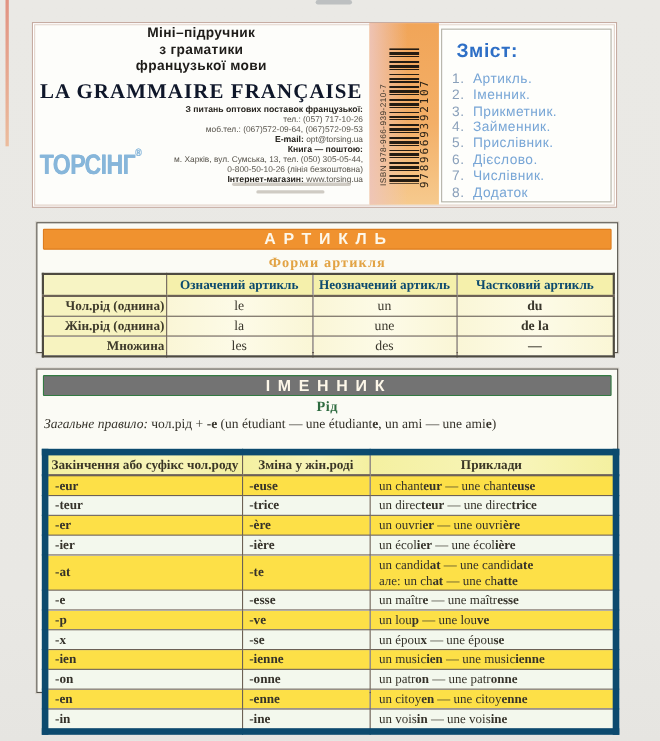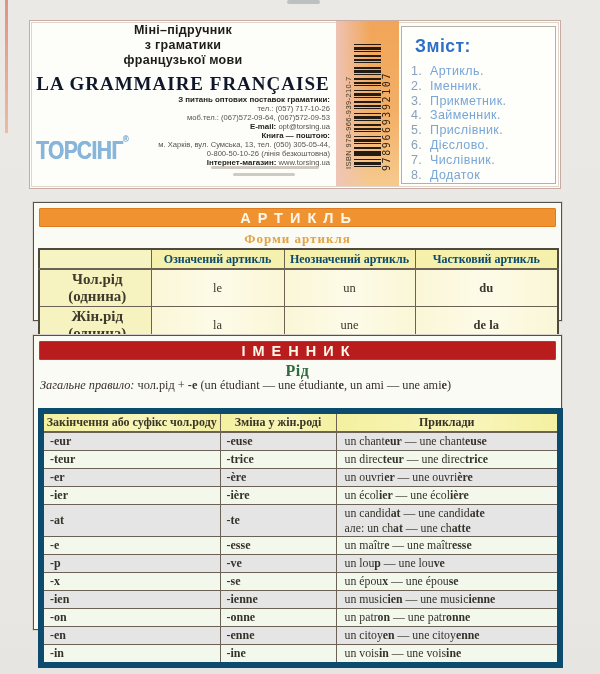--- a/index.html
+++ b/index.html
@@ -37,61 +37,61 @@
   .toc-list{margin:7px 0 0 9px;padding:0;list-style:none;}
   .toc-item{display:flex;font-size:12.5px;line-height:14.8px;letter-spacing:.4px;color:#78a6d6;}
   .toc-num{width:19px;color:#8aa0ba;}
 
   
   .card{position:absolute;left:33px;width:527px;background:#fbfbf5;border:1px solid #55514a;box-shadow:0 0 0 1px #d9d5cd;}
   .art-card{top:202px;height:117px;}
   .noun-card{top:335px;height:293px;}
   .banner{position:absolute;left:5px;right:5px;top:5px;height:19px;display:flex;align-items:center;justify-content:center;color:#fdf7e9;font-weight:bold;font-size:14.5px;letter-spacing:7px;padding-left:3px;box-sizing:border-box;border-radius:1px;}
   .banner.orange{background:#f0922f;border:1px solid #dd7d1f;}
-  .banner.green{background:#b91c1c;border:1px solid #337a42;}
+  .banner.green{background:#737373;border:1px solid #337a42;}
   .section-subtitle{position:absolute;left:0;width:100%;text-align:center;font-family:"Liberation Serif",serif;font-weight:bold;}
   .art-sub{top:28px;font-size:13px;color:#e2a344;letter-spacing:1px;}
-  .noun-sub{top:26px;font-size:16px;color:#2e6b40;letter-spacing:.5px;}
+  .noun-sub{top:26px;font-size:13px;color:#2e6b40;letter-spacing:.5px;}
   .rule{position:absolute;top:42px;left:6px;right:4px;font-family:"Liberation Serif",serif;font-size:12.3px;color:#35322a;}
 
   table{position:absolute;left:4px;border-collapse:collapse;table-layout:fixed;width:519px;font-family:"Liberation Serif",serif;}
   th,td{border:1px solid #6c6155;box-sizing:border-box;overflow:hidden;}
   th{font-weight:bold;}
   .art-table{top:45px;border:2px solid #4e4a40;}
   .art-table th{height:20px;background:#f5f0ab;font-size:12px;color:#0c4a6e;border-bottom-width:2px;}
   .art-table th.blank{background:#f7f4c4;}
   .art-table tr{height:16px;}
-  .art-table td.label{background:#f7f3c0;font-weight:bold;text-align:center;padding-left:5px;font-size:15px;color:#3f3b2c;}
+  .art-table td.label{background:#f7f3c0;font-weight:bold;text-align:right;padding-left:5px;font-size:12px;color:#3f3b2c;}
   .art-table td.val{background:linear-gradient(to right,#faf6d6,#fdfbe8 50%,#faf6d6);text-align:center;font-size:12.5px;color:#3a372c;}
   .art-table td.val:last-child{font-weight:bold;}
   .noun-table{top:72px;border:6px solid #0c4a6e;}
   .noun-table th{height:18px;background:linear-gradient(to right,#f4f0a0,#f8f5bb 60%,#f4f0a0);font-size:12px;color:#3a3626;border-bottom-width:2px;}
   .noun-table tr{height:16px;}
-  .noun-table td{background:#e5e5e5;font-size:12px;color:#35322a;padding-left:6px;}
+  .noun-table td{background:#fde047;font-size:12px;color:#35322a;padding-left:6px;}
   .noun-table tr:nth-child(even) td{background:#f3f8ed;}
   .noun-table td.example{font-size:11.8px;padding-left:8px;}
   .noun-table td.example div{line-height:14.5px;}
 </style>
 </head>
 <body>
 
 <div class="page">
   <div class="edge-red"></div>
   <div class="top-dash"></div>
 
   <section class="header-card">
     <div class="cover-left">
       <div class="subtitle">
         <span>Міні–підручник</span>
         <span>з граматики</span>
         <span>французької мови</span>
       </div>
       <h1 class="booklet-title">LA GRAMMAIRE FRANÇAISE</h1>
       <div class="contact">
-        <div><b>З питань оптових поставок граматики:</b></div>
+        <div><b>З питань оптових поставок французької:</b></div>
         <div>тел.: (057) 717-10-26</div>
         <div>моб.тел.: (067)572-09-64, (067)572-09-53</div>
         <div><b>E-mail:</b> <span>opt@torsing.ua</span></div>
         <div><b>Книга — поштою:</b></div>
         <div>м. Харків, вул. Сумська, 13, тел. (050) 305-05-44,</div>
         <div>0-800-50-10-26 (лінія безкоштовна)</div>
         <div><b>Інтернет-магазин:</b> <span>www.torsing.ua</span></div>
       </div>
       <div class="logo"><span>ТОРСІНГ</span><sup>®</sup></div>
       <div class="fineline l1"></div>

